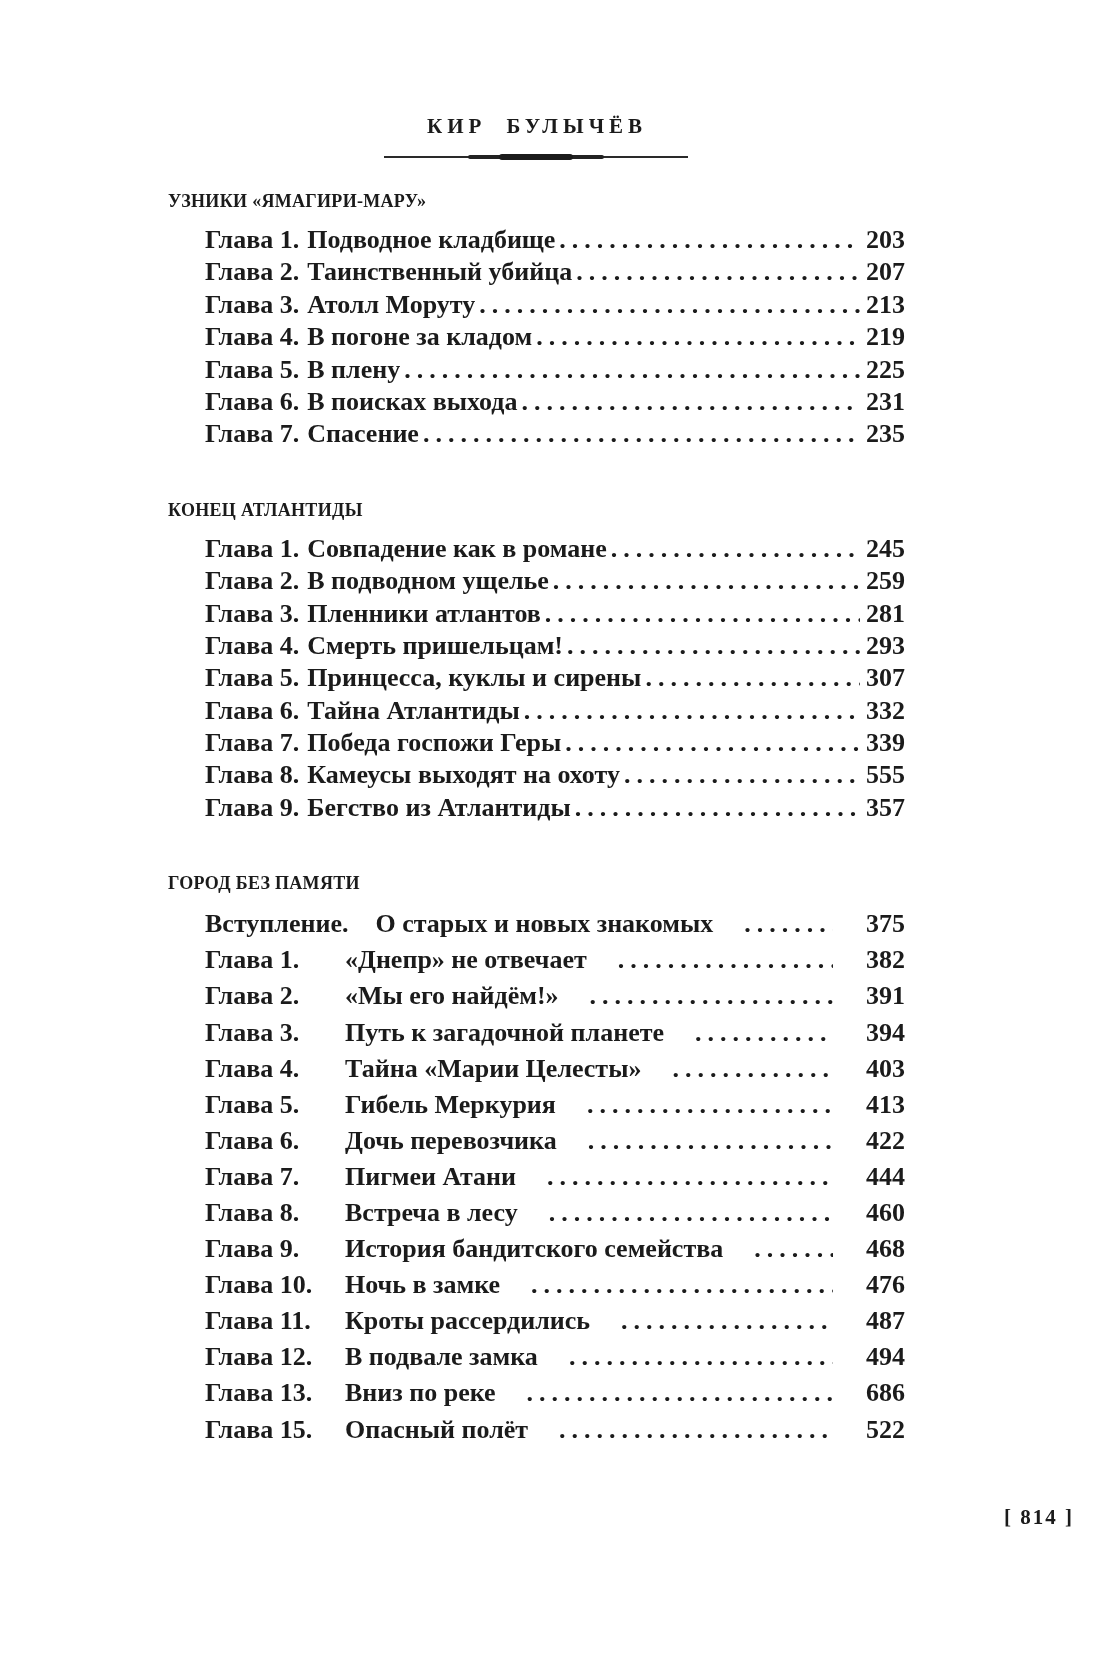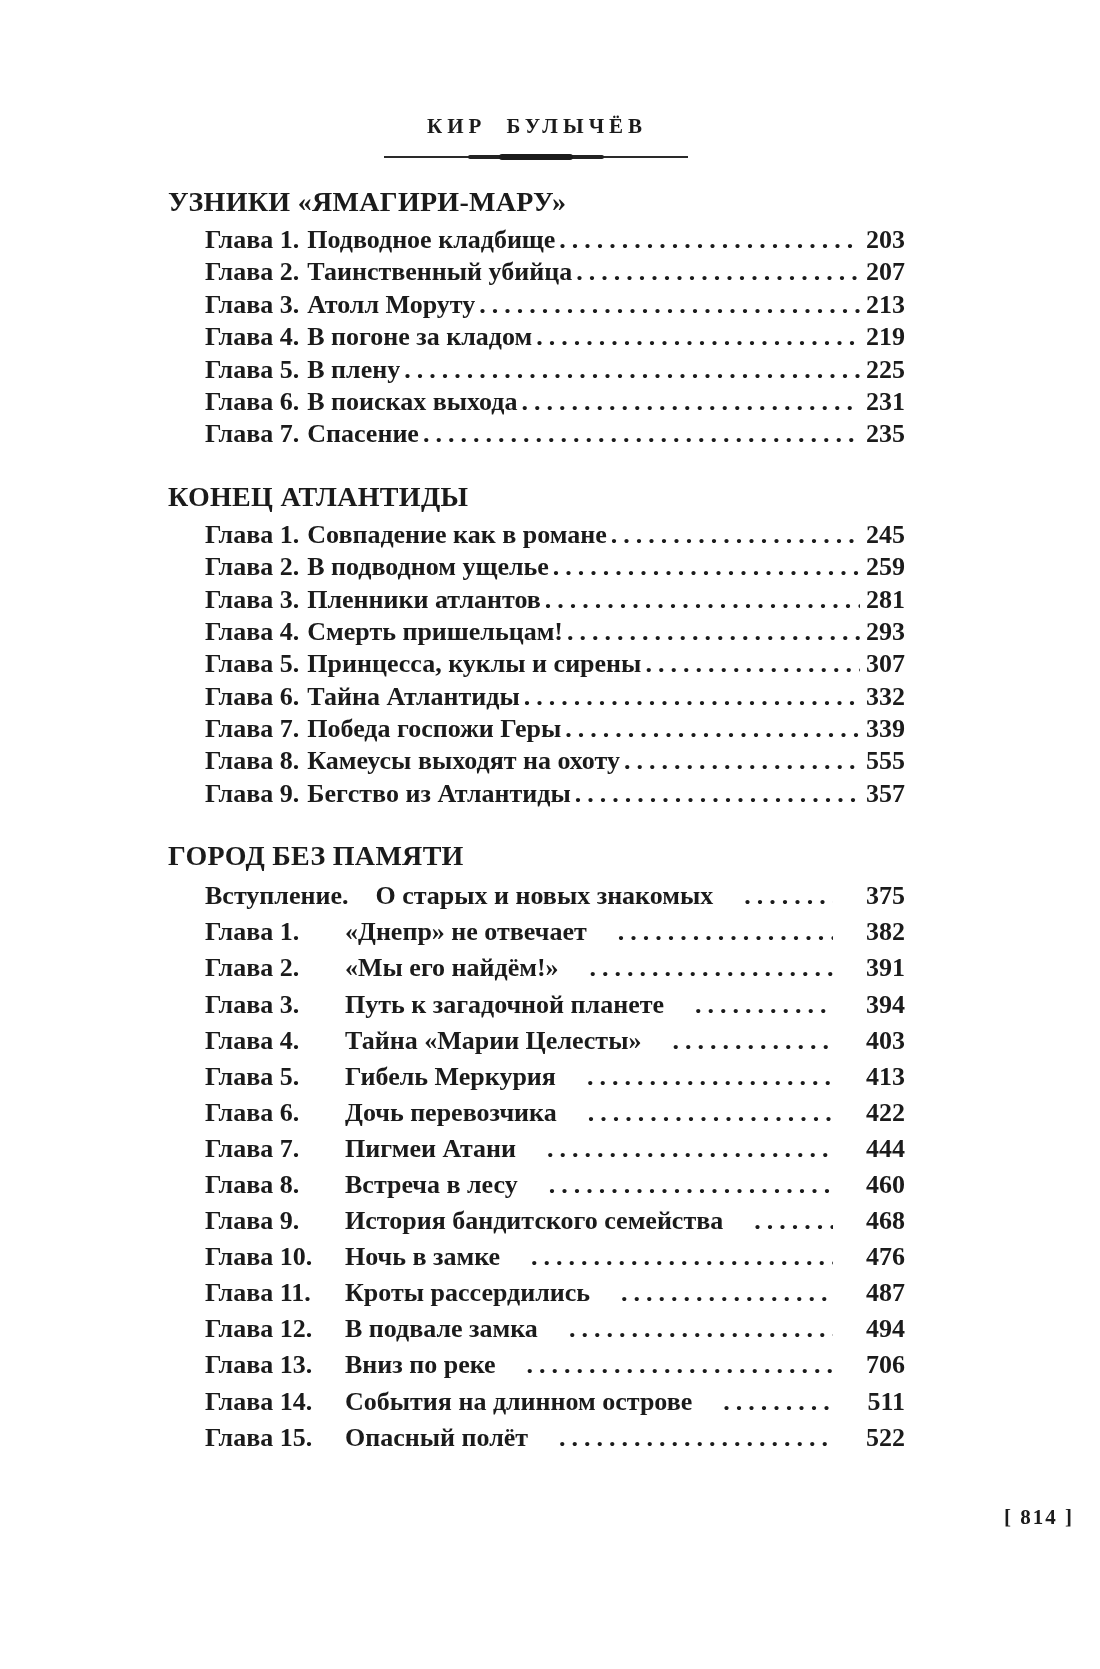--- a/index.html
+++ b/index.html
@@ -22,27 +22,27 @@
     letter-spacing: 5px;
     word-spacing: 10px;
   }
   .rule { position: absolute; top: 153px; left: 384px; width: 304px; height: 8px; }
   .rule-thin { position: absolute; top: 3px; left: 0; width: 304px; height: 2px; background: #2a2a2a; }
   .rule-mid  { position: absolute; top: 2px; left: 84px; width: 136px; height: 4px; background: #222222; border-radius: 2px; }
   .rule-core { position: absolute; top: 1px; left: 115px; width: 74px; height: 6px; background: #1b1b1b; border-radius: 3px; }
   .content { position: absolute; left: 168px; top: 186px; width: 737px; }
   .section-title {
     margin: 0;
-    font-size: 28px;
+    font-size: 18px;
     line-height: 31px;
     font-weight: bold;
     letter-spacing: 0.3px;
     white-space: nowrap;
   }
-  .toc-section + .toc-section { margin-top: 30px; }
+  .toc-section + .toc-section { margin-top: 44px; }
   .entries { margin-top: 7px; }
   .entry {
     display: flex;
     align-items: baseline;
     height: 32.4px;
     line-height: 32.4px;
     font-size: 26px;
     padding-left: 37px;
     font-weight: bold;
   }
@@ -296,29 +296,23 @@
     <span class="label">Глава 12.</span>
     <span class="title">В подвале замка</span>
     <span class="dots"></span>
     <span class="pageno">494</span>
   </div>
 
   <div class="entry">
     <span class="label">Глава 13.</span>
     <span class="title">Вниз по реке</span>
     <span class="dots"></span>
-    <span class="pageno">706</span>
-  </div>
-
-  <div class="entry">
-    <span class="label">Глава 14.</span>
-    <span class="title">События на длинном острове</span>
-    <span class="dots"></span>
-    <span class="pageno">511</span>
-  </div>
+    <span class="pageno">686</span>
+  </div>
+
 
   <div class="entry">
     <span class="label">Глава 15.</span>
     <span class="title">Опасный полёт</span>
     <span class="dots"></span>
     <span class="pageno">522</span>
   </div>
 </div>
   </section>
 </main>

